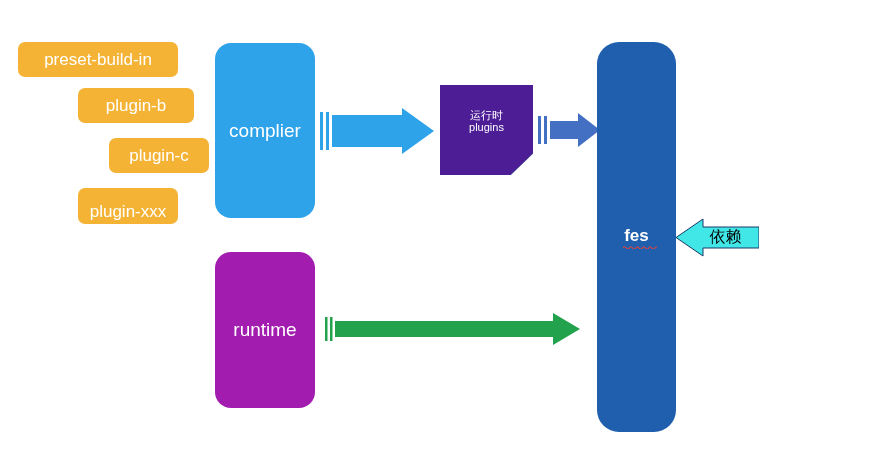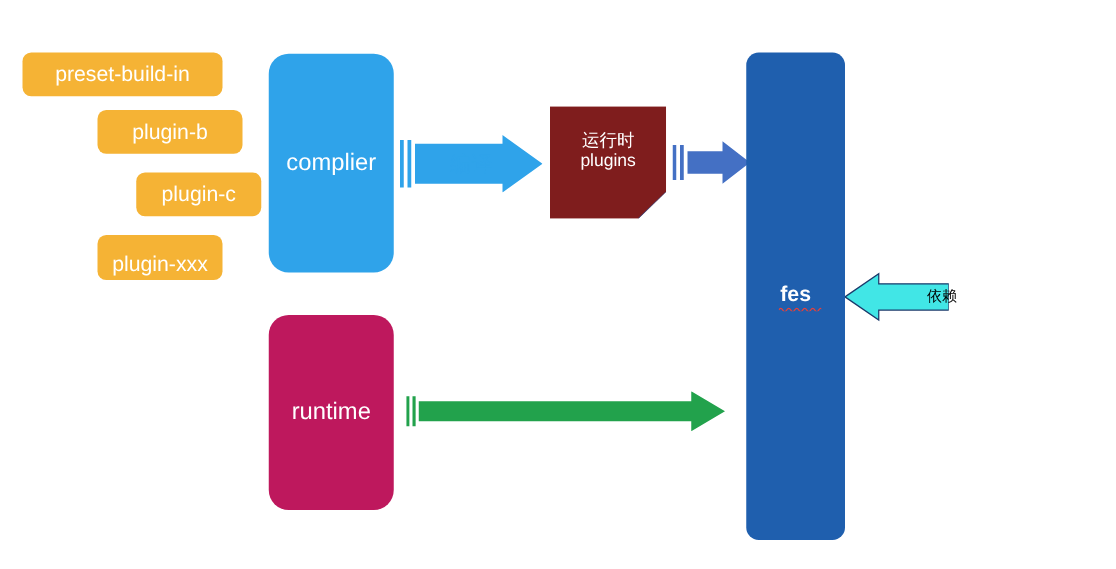--- a/index.html
+++ b/index.html
@@ -49,22 +49,22 @@
     line-height: 1.08;
     transform: translateY(6px);
   }
 
   
   .proc {
     border-radius: 16px;
     font-size: 19px;
   }
   #box-complier { left: 215px; top: 43px;  width: 100px; height: 175px; background: #2FA3EA; }
-  #box-runtime  { left: 215px; top: 252px; width: 100px; height: 156px; background: #be185d; }
-  #box-fes      { left: 597px; top: 42px;  width: 79px;  height: 390px; background: #1F5FAE; border-radius: 10px; }
+  #box-runtime  { left: 215px; top: 252px; width: 100px; height: 156px; background: #a21caf; }
+  #box-fes      { left: 597px; top: 42px;  width: 79px;  height: 390px; background: #1F5FAE; border-radius: 22px; }
 
   
   .fes-label {
     position: relative;
     font-size: 17px;
     font-weight: 600;
     padding-bottom: 3px;
   }
   .fes-label .squiggle {
     position: absolute;
@@ -73,22 +73,22 @@
     bottom: -1px;
     height: 4px;
   }
 
   
   #note-plugins {
     left: 440px;
     top: 85px;
     width: 93px;
     height: 90px;
-    background: #7f1d1d;
-    font-size: 14px;
+    background: #4c1d95;
+    font-size: 11px;
     -webkit-clip-path: polygon(0 0, 100% 0, 100% 76%, 76% 100%, 0 100%);
     clip-path: polygon(0 0, 100% 0, 100% 76%, 76% 100%, 0 100%);
   }
   #note-plugins .note-fold {
     position: absolute;
     right: 0;
     bottom: 0;
     width: 23px;
     height: 22px;
     background: #2F4F8F;
@@ -126,21 +126,21 @@
     pointer-events: none;
   }
   #arrow-compile-wrap { left: 320px; top: 108px; width: 114px; height: 46px; }
   #arrow-compile-label{ left: 320px; top: 108px; width: 114px; height: 46px; color: #2FA3EA; }
 
   #arrow-plugins-fes-wrap { left: 538px; top: 112px; width: 62px; height: 36px; }
 
   #arrow-runtime-wrap { left: 325px; top: 313px; width: 255px; height: 32px; }
 
   #arrow-depend-wrap  { left: 676px; top: 217px; width: 83px; height: 41px; }
-  #arrow-depend-label { left: 692px; top: 217px; width: 99px; height: 41px; color: #000000; font-size: 12px; }
+  #arrow-depend-label { left: 664px; top: 217px; width: 99px; height: 41px; color: #000000; font-size: 16px; }
 </style>
 </head>
 <body>
 
 <div id="canvas">
 
   <div class="node chip" id="chip-preset">
     <span class="chip-text">preset-build-in</span>
   </div>
   <div class="node chip" id="chip-plugin-b">

